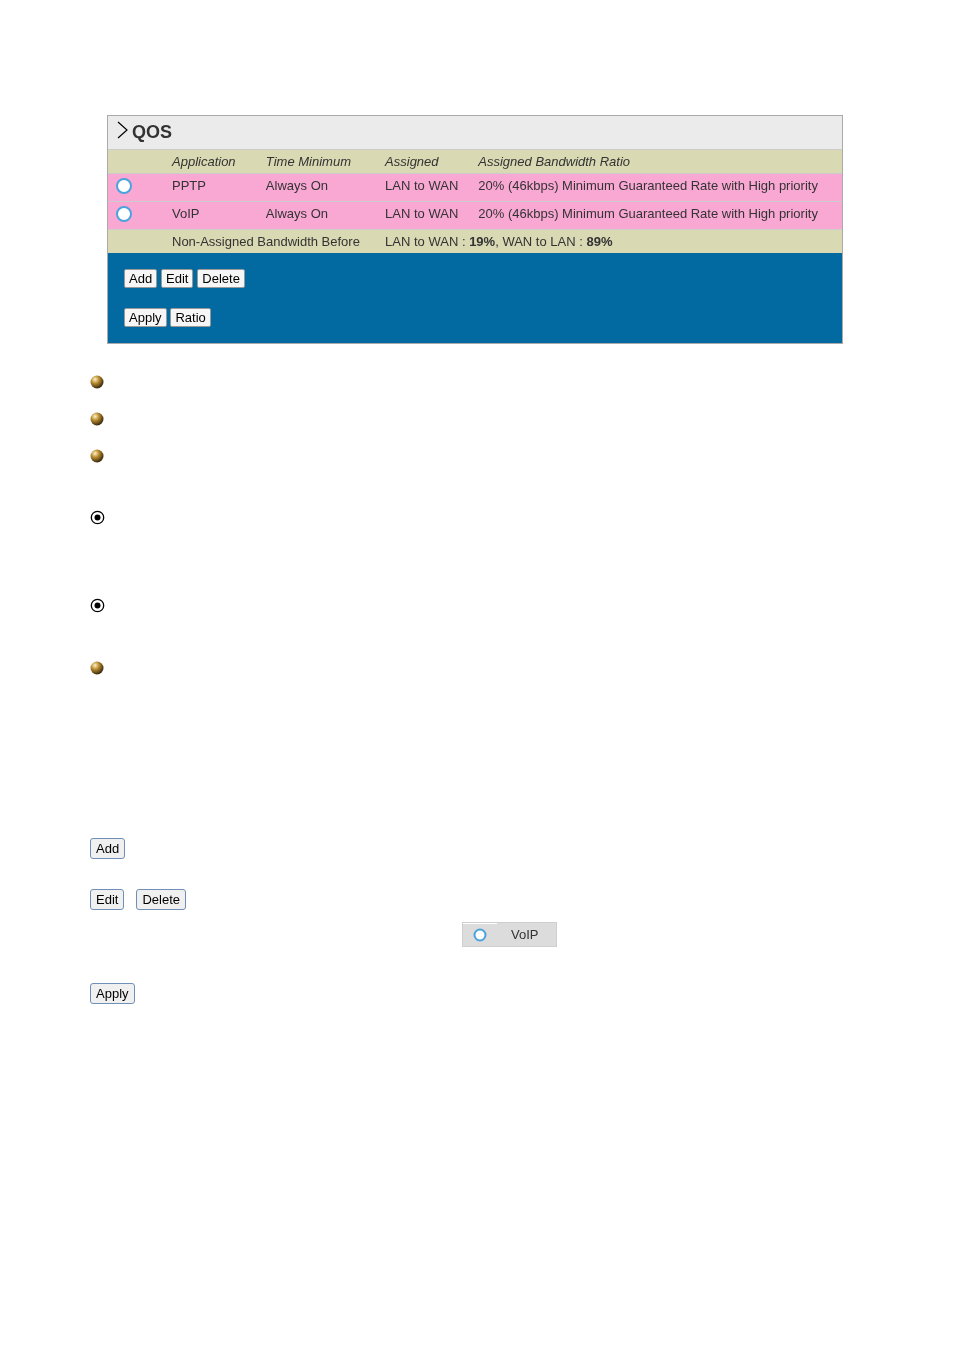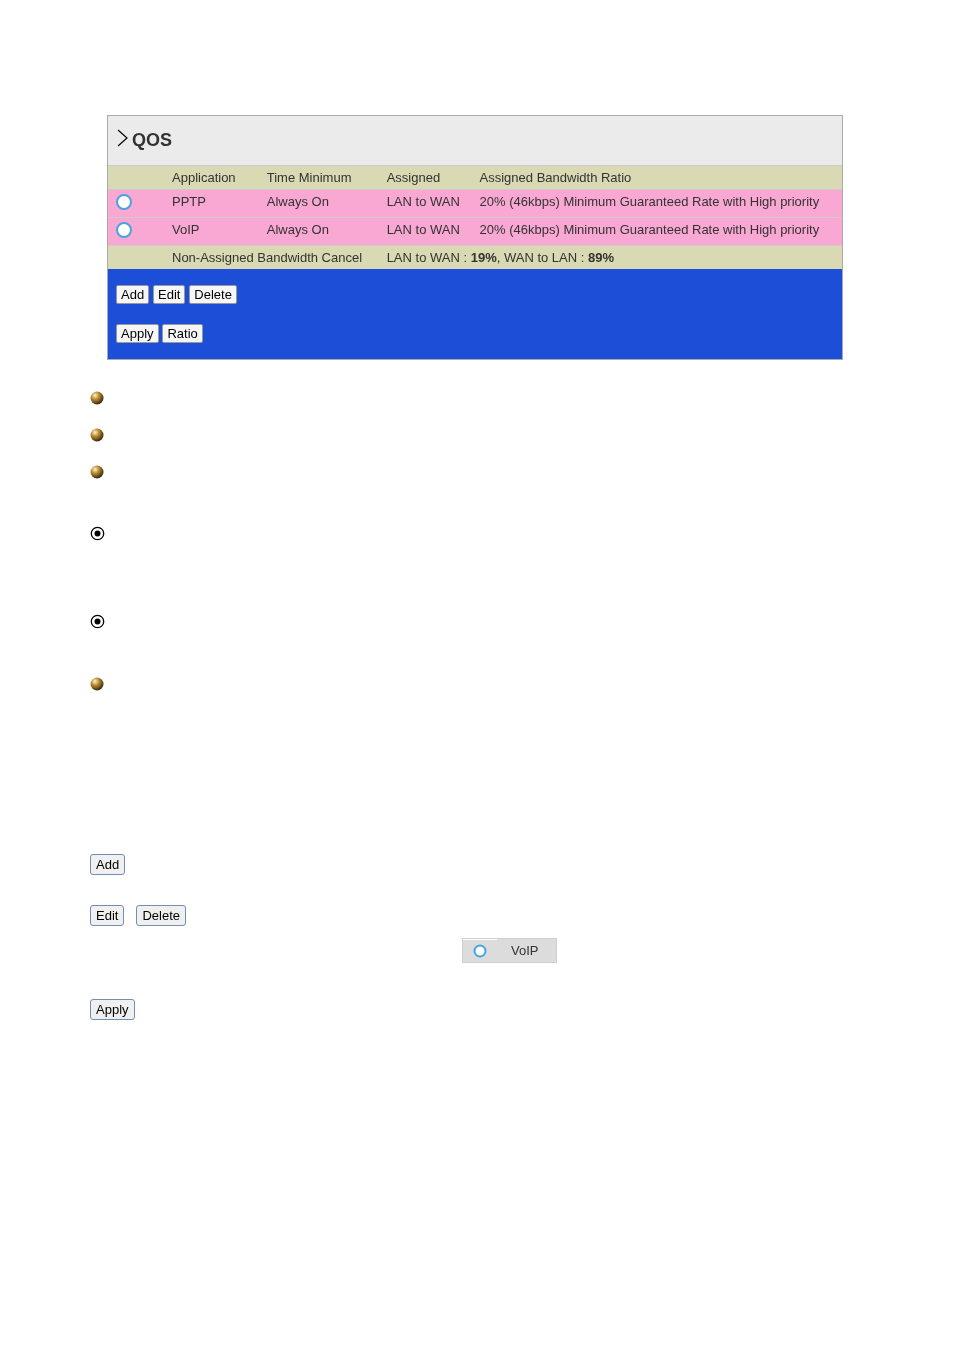--- a/index.html
+++ b/index.html
@@ -13,21 +13,21 @@
   }
   .qos-box {
     margin-left: 107px;
     margin-top: 115px;
     width: 734px;
     border: 1px solid #aaa;
     background: #ebebeb;
   }
   .qos-header {
     background: #ebebeb;
-    padding: 12px 8px;
+    padding: 4px 8px;
   }
   .qos-title {
     font-weight: bold;
     font-size: 18px;
     display: flex;
     align-items: center;
     gap: 0;
   }
   .qos-title svg { flex-shrink: 0; }
   table.qtable {
@@ -37,35 +37,36 @@
   table.qtable th, table.qtable td {
     border-top: 1px solid #ccc;
     padding: 4px 8px;
     font-size: 13px;
     text-align: left;
     vertical-align: top;
   }
   table.qtable th {
     background: #d9d9b3;
     font-weight: normal;
+    font-style: italic;
   }
   .greenrow td { background: #d9d9b3; }
   .whiterow td { background: #f9a8d4; }
   .radio-cell { text-align: center; width: 40px; }
   .radio-dot {
     display: inline-block;
     width: 12px; height: 12px;
     border: 2px solid #4aa3df;
     border-radius: 50%;
     background: #fff;
   }
   .dir { text-align: left; }
   .btnbar {
-    padding: 16px 8px;
-    background: #1d4ed8;
+    padding: 16px 16px;
+    background: #0369a1;
   }
   .btn {
     font-size: 13px;
     padding: 1px 4px;
     border: 1px solid #999;
     background: #f6f6f6;
     border-radius: 2px;
     cursor: pointer;
     font-family: inherit;
   }
@@ -150,21 +151,21 @@
     </tr>
     <tr class="whiterow">
       <td class="radio-cell"><span class="radio-dot"></span></td>
       <td>VoIP</td>
       <td>Always On</td>
       <td class="dir">LAN to WAN</td>
       <td>20% (46kbps) Minimum Guaranteed Rate with High priority</td>
     </tr>
     <tr class="greenrow">
       <td></td>
-      <td colspan="2">Non-Assigned Bandwidth Cancel</td>
+      <td colspan="2">Non-Assigned Bandwidth Before</td>
       <td colspan="2">
         <span>LAN to WAN : </span><b>19%</b><span>, WAN to LAN : </span><b>89%</b>
       </td>
     </tr>
   </tbody>
     </table>
   <div class="btnbar">
     <div>
       <button class="btn">Add</button>
       <button class="btn">Edit</button>

